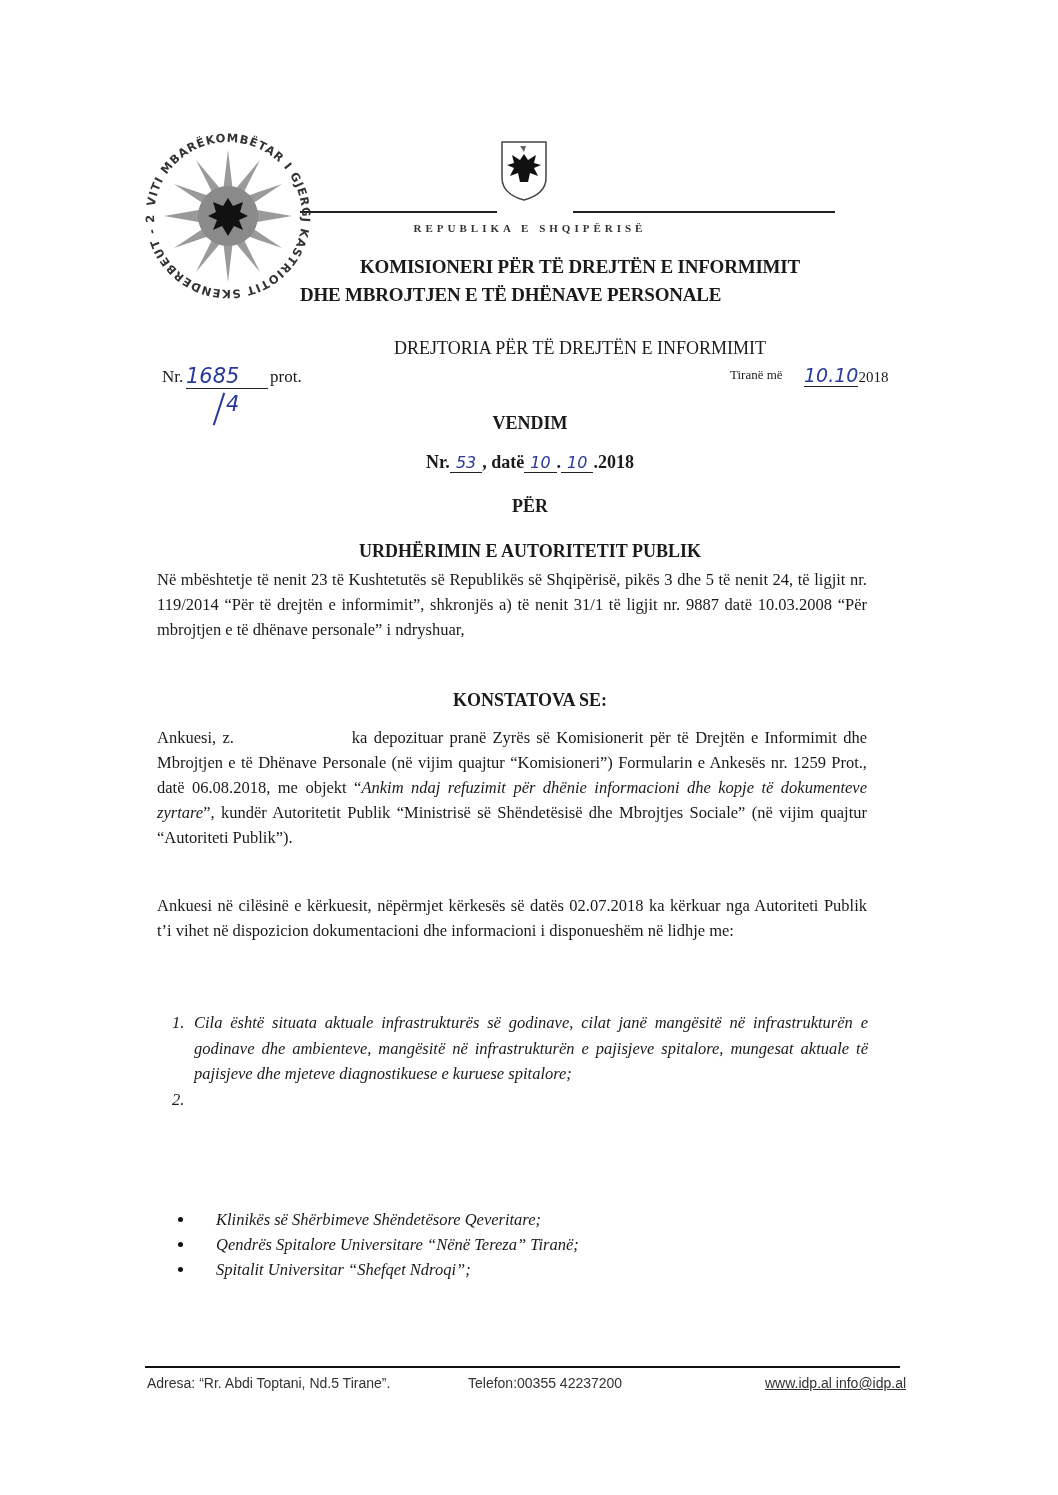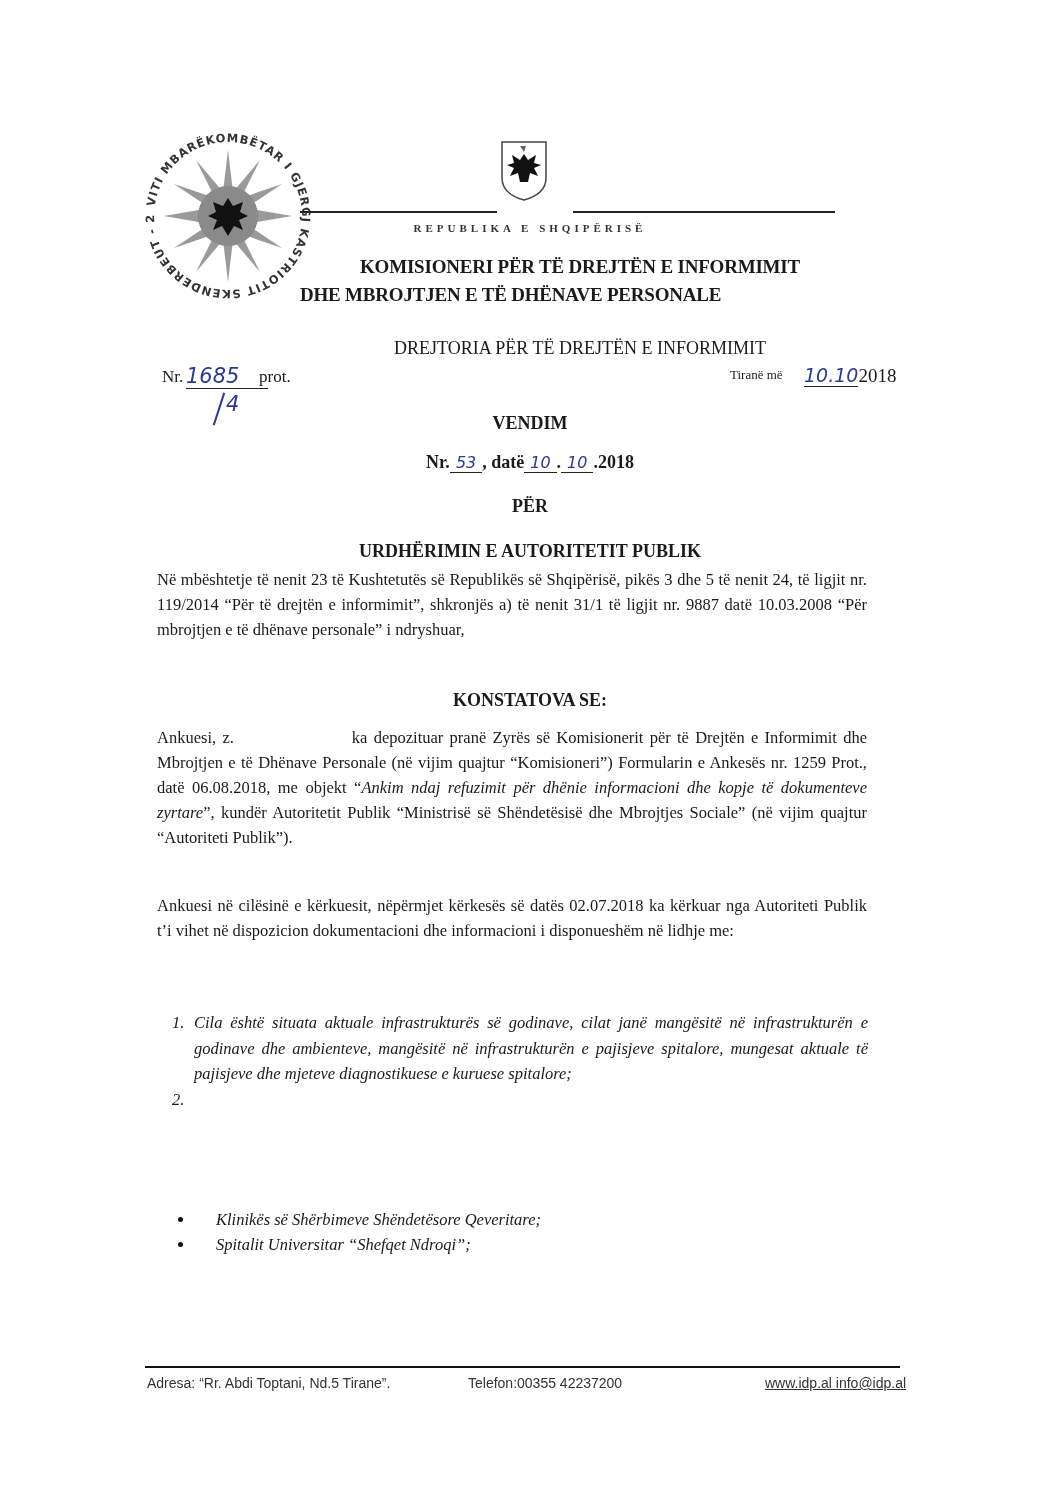--- a/index.html
+++ b/index.html
@@ -14,21 +14,21 @@
   .hr-left { left: 300px; top: 211px; width: 197px; height: 2px; background: #222; }
   .hr-right { left: 573px; top: 211px; width: 262px; height: 2px; background: #222; }
 
   .republika { left: 400px; top: 222px; width: 260px; text-align: center;
                font-size: 11px; letter-spacing: 4px; font-weight: bold; color: #333; }
   .org1 { left: 300px; top: 256px; width: 560px; text-align: center; font-size: 19px; font-weight: bold; letter-spacing: -0.2px; }
   .org2 { left: 300px; top: 284px; width: 560px; text-align: left; font-size: 19px; font-weight: bold; letter-spacing: -0.2px; }
   .org3 { left: 300px; top: 311px; width: 560px; text-align: center; font-size: 18px; margin-top: 27px; }
 
   .nr-label { left: 162px; top: 367px; font-size: 17px; }
-  .prot-label { left: 259px; top: 367px; font-size: 17px; }
+  .prot-label { left: 270px; top: 367px; font-size: 17px; }
   .hand { font-family: "DejaVu Sans", sans-serif; font-style: italic; color: #2a3a9a; }
   .nr-hand { left: 186px; top: 364px; font-size: 21px; border-bottom: 1px solid #222; width: 82px; padding-left: 0; }
   .nr-sub { left: 226px; top: 392px; font-size: 21px; }
   .nr-slash2 { left: 218px; top: 392px; width: 2px; height: 34px; background: #2a3a9a; transform: rotate(18deg); }
   .tirane { left: 730px; top: 367px; font-size: 13px; }
   .tirane-hand { left: 804px; top: 364px; font-size: 19px; }
 
   .vendim { left: 300px; top: 413px; width: 460px; text-align: center; font-size: 18px; font-weight: bold; }
   .vendim-nr { left: 300px; top: 452px; width: 460px; text-align: center; font-size: 18px; font-weight: bold; }
   .vendim-nr .hand { font-weight: normal; font-size: 16px; border-bottom: 1px solid #222; padding: 0 6px; }
@@ -91,38 +91,39 @@
 <div class="abs org1">KOMISIONERI PËR TË DREJTËN E INFORMIMIT</div>
 <div class="abs org2">DHE MBROJTJEN E TË DHËNAVE PERSONALE</div>
 <div class="abs org3">DREJTORIA PËR TË DREJTËN E INFORMIMIT</div>
 
 <span class="abs nr-label">Nr.</span>
 <span class="abs hand nr-hand">1685</span>
 <span class="abs prot-label">prot.</span>
 <span class="abs nr-slash2"></span>
 <span class="abs hand nr-sub">4</span>
 <span class="abs tirane">Tiranë më</span>
-<span class="abs tirane-hand"><span class="hand" style="border-bottom:1px solid #222">10.10</span><span style="font-size:19px">2018</span></span>
+<span class="abs tirane-hand"><span class="hand" style="border-bottom:1px solid #222">10.10</span><span style="font-size:15px">2018</span></span>
 
 <div class="abs vendim">VENDIM</div>
 <div class="abs vendim-nr"><span>Nr.</span><span class="hand">53</span><span>, datë</span><span class="hand">10</span>.<span class="hand">10</span><span>.2018</span></div>
 <div class="abs per">PËR</div>
 <div class="abs urdh">URDHËRIMIN E AUTORITETIT PUBLIK</div>
 
 <div class="abs para p1">Në mbështetje të nenit 23 të Kushtetutës së Republikës së Shqipërisë, pikës 3 dhe 5 të nenit 24, të ligjit nr. 119/2014 “Për të drejtën e informimit”, shkronjës a) të nenit 31/1 të ligjit nr. 9887 datë 10.03.2008 “Për mbrojtjen e të dhënave personale” i ndryshuar,</div>
 <div class="abs konst">KONSTATOVA SE:</div>
 <div class="abs para p2"><span>Ankuesi, z.</span><span class="gap"></span><span>ka depozituar pranë Zyrës së Komisionerit për të Drejtën e Informimit dhe Mbrojtjen e të Dhënave Personale (në vijim quajtur “Komisioneri”) Formularin e Ankesës nr. 1259 Prot., datë 06.08.2018, me objekt “</span><i>Ankim ndaj refuzimit për dhënie informacioni dhe kopje të dokumenteve zyrtare</i><span>”, kundër Autoritetit Publik “Ministrisë së Shëndetësisë dhe Mbrojtjes Sociale” (në vijim quajtur “Autoriteti Publik”).</span></div>
 <div class="abs para p3">Ankuesi në cilësinë e kërkuesit, nëpërmjet kërkesës së datës 02.07.2018 ka kërkuar nga Autoriteti Publik t’i vihet në dispozicion dokumentacioni dhe informacioni i disponueshëm në lidhje me:</div>
 
 <ol class="abs numlist">
   <li><span class="num">1.</span><span>Cila është situata aktuale infrastrukturës së godinave, cilat janë mangësitë në infrastrukturën e godinave dhe ambienteve, mangësitë në infrastrukturën e pajisjeve spitalore, mungesat aktuale të pajisjeve dhe mjeteve diagnostikuese e kuruese spitalore;</span></li>
   <li><span class="num">2.</span></li>
 </ol>
 
 <ul class="abs bullets">
   <li><span class="dot"></span><span>Klinikës së Shërbimeve Shëndetësore Qeveritare;</span></li>
+  <li><span class="dot"></span><span>Qendrës Spitalore Universitare “Nënë Tereza” Tiranë;</span></li>
   <li><span class="dot"></span><span>Spitalit Universitar “Shefqet Ndroqi”;</span></li>
 </ul>
 
 <div class="abs footer-line"></div>
 <span class="abs footer f-addr">Adresa: “Rr. Abdi Toptani, Nd.5 Tirane”.</span>
 <span class="abs footer f-tel">Telefon:00355 42237200</span>
 <span class="abs footer f-web">www.idp.al info@idp.al</span>
 
 </body></html>

